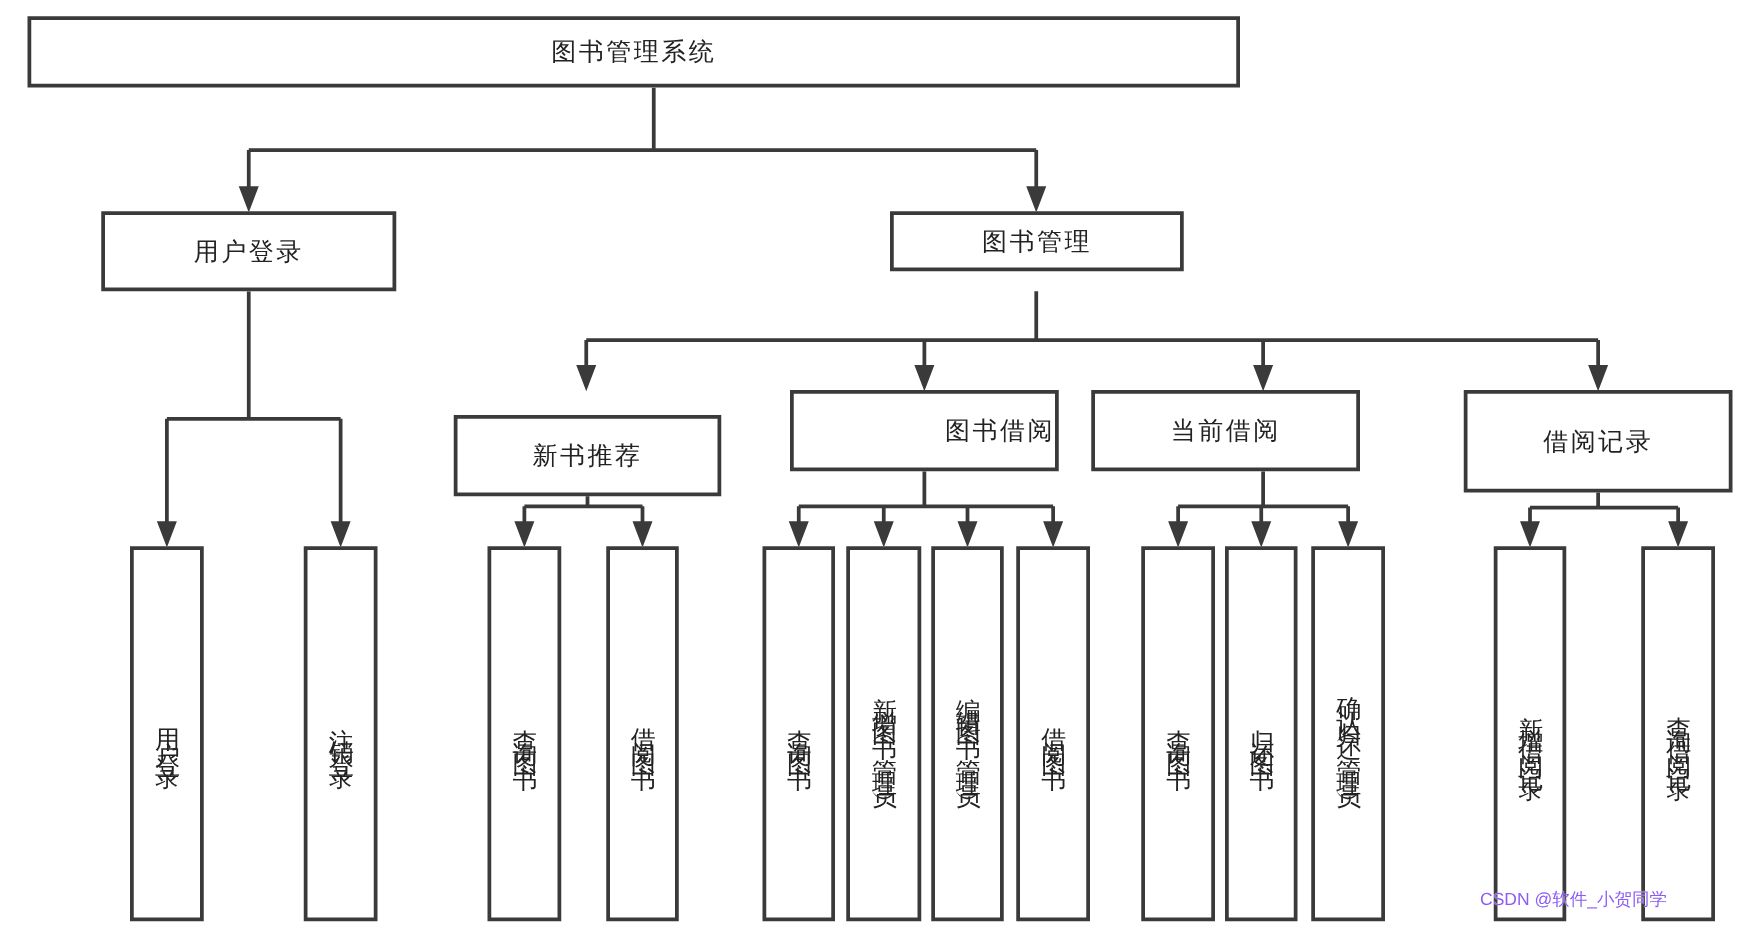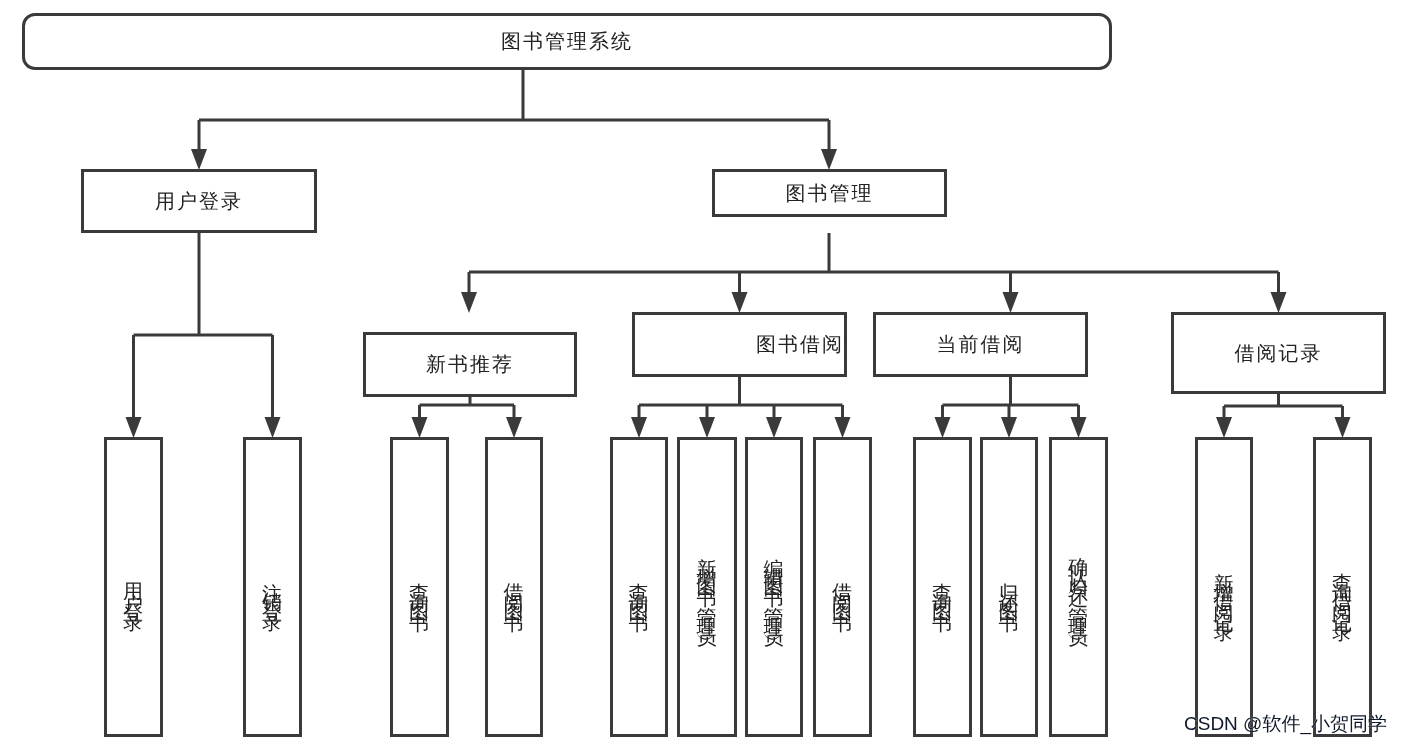--- a/index.html
+++ b/index.html
@@ -33,22 +33,22 @@
     font-size: 20px;
     letter-spacing: 10px;
     color: #222222;
     line-height: 1;
     white-space: nowrap;
   }
   .watermark {
     position: absolute;
     left: 1184px;
     top: 711px;
-    font-size: 19px;
-    color: #0f172a;
+    font-size: 14px;
+    color: #8b5cf6;
     white-space: nowrap;
     text-shadow: 0 0 1px #ffffff;
     z-index: 5;
   }
 </style>
 </head>
 <body>
 
 <div class="stage">
 
@@ -76,21 +76,21 @@
       M699 417 L715 417 L707 438 Z
       M766 417 L782 417 L774 438 Z
       M834.5 417 L850.5 417 L842.5 438 Z
       M934.5 417 L950.5 417 L942.5 438 Z
       M1001 417 L1017 417 L1009 438 Z
       M1070.5 417 L1086.5 417 L1078.5 438 Z
       M1216 417 L1232 417 L1224 438 Z
       M1334.5 417 L1350.5 417 L1342.5 438 Z"></path>
   </svg>
 
-  <div class="node" style="left:22px; top:13px; width:1090px; height:57px;border-radius:13px;">
+  <div class="node" style="left:22px; top:13px; width:970px; height:57px;">
     <span class="h-label">图书管理系统</span>
   </div>
 
   <div class="node" style="left:81px; top:169px; width:236px; height:64px;">
     <span class="h-label">用户登录</span>
   </div>
   <div class="node" style="left:712px; top:169px; width:235px; height:48px;">
     <span class="h-label">图书管理</span>
   </div>
 

